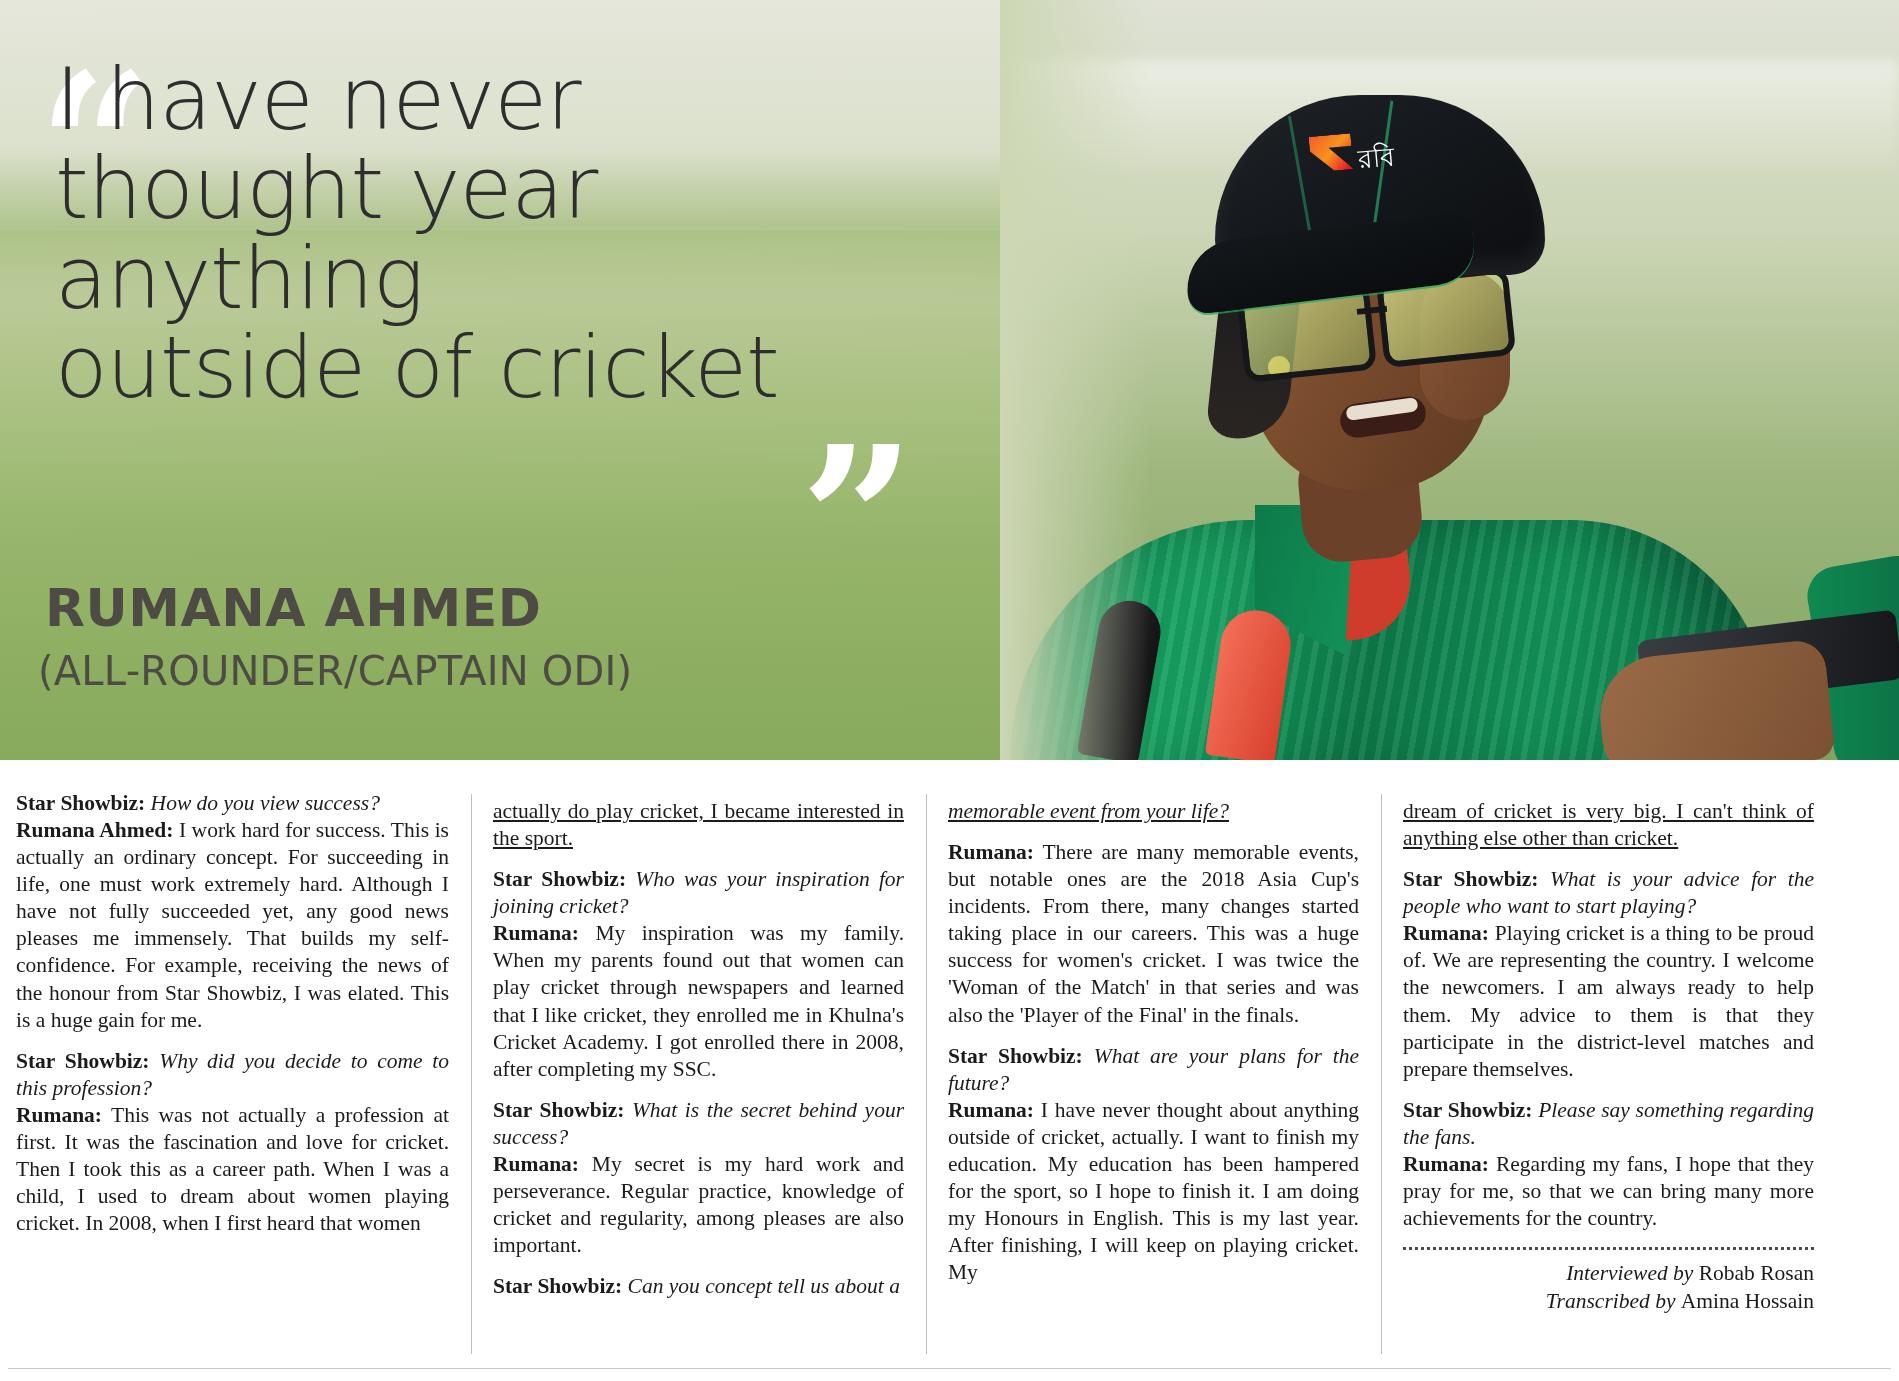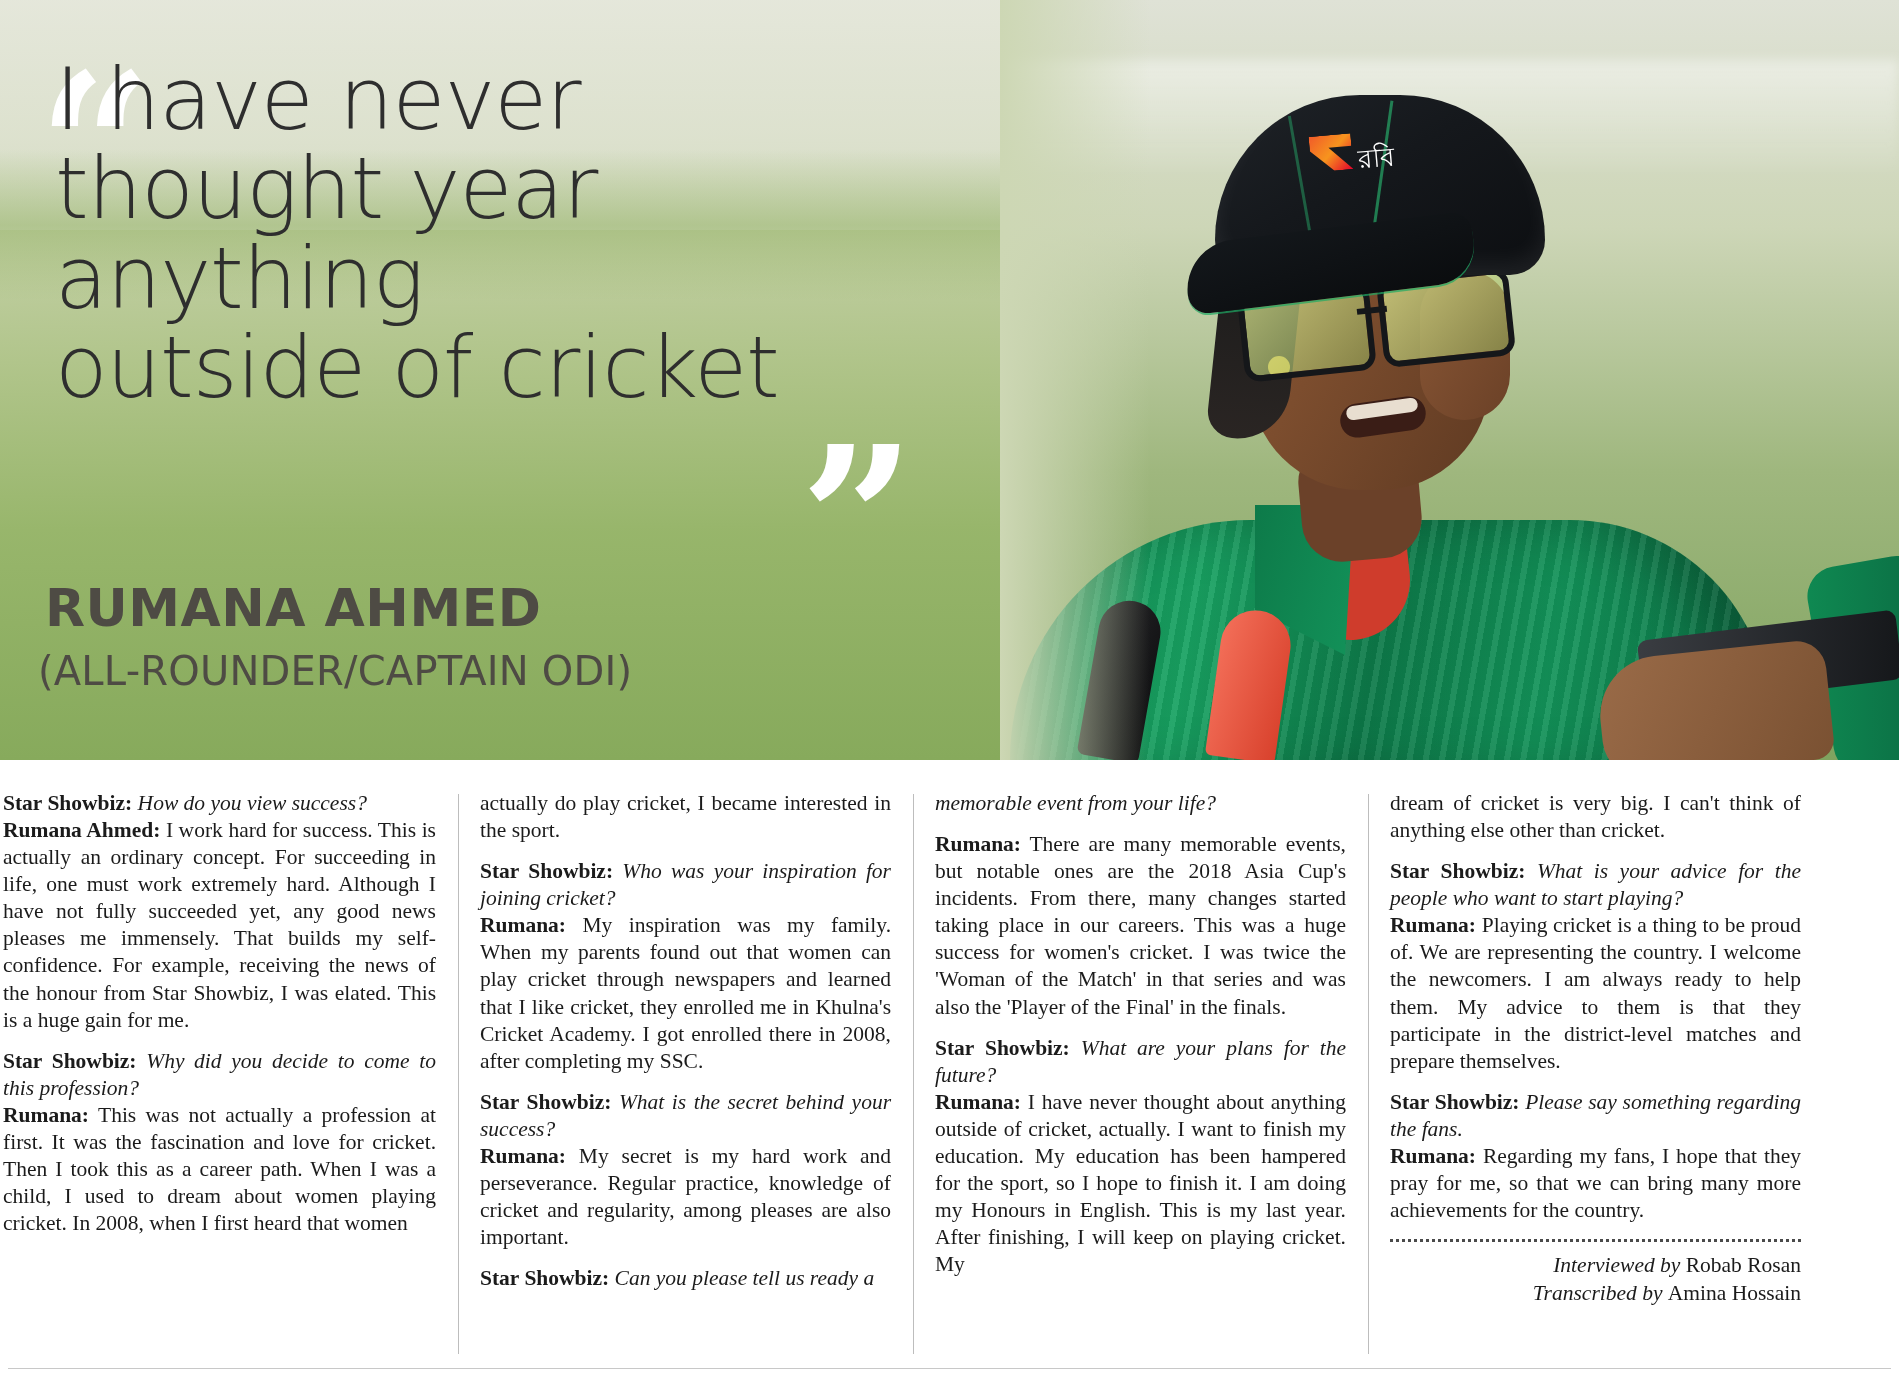--- a/index.html
+++ b/index.html
@@ -326,21 +326,21 @@
     letter-spacing: 0.2px;
   }
 
   
   .columns {
     position: absolute;
     left: 0;
     top: 790px;
     width: 1899px;
     height: 585px;
-    padding: 0 3px;
+    padding: 0 16px;
     box-sizing: border-box;
     display: flex;
   }
   .col {
     width: 455px;
     padding: 0 22px 0 0;
     box-sizing: border-box;
     position: relative;
   }
   .col + .col { padding-left: 22px; }
@@ -353,21 +353,21 @@
     background: #bdbdbd;
   }
   .qa {
     font-family: "Liberation Serif", serif;
     font-size: 21.5px;
     line-height: 1.26;
     color: #1b1b1b;
     margin: 0 0 14px 0;
     text-align: justify;
   }
-  .qa.cont { margin-top: 0; }
+  .qa.cont { margin-top: 8px; text-decoration: underline; }
   .q {
     font-weight: 700;
   }
   .qtext { font-style: italic; }
   .ans-name { font-weight: 700; }
   .em { font-style: italic; }
 
   .dotline {
     margin-top: 10px;
     border-bottom: 3px dotted #4a4a4a;
@@ -481,21 +481,21 @@
         <span>My inspiration was my family. When my parents found out that women can play cricket through newspapers and learned that I like cricket, they enrolled me in Khulna's Cricket Academy. I got enrolled there in 2008, after completing my SSC.</span>
       </p>
       <p class="qa">
         <span class="q">Star Showbiz:</span>
         <span class="qtext">What is the secret behind your success?</span><br>
         <span class="ans-name">Rumana:</span>
         <span>My secret is my hard work and perseverance. Regular practice, knowledge of cricket and regularity, among pleases are also important.</span>
       </p>
       <p class="qa">
         <span class="q">Star Showbiz:</span>
-        <span class="qtext">Can you please tell us ready a</span>
+        <span class="qtext">Can you concept tell us about a</span>
       </p>
     </div>
 
     <div class="col">
       <div class="col-rule"></div>
       <p class="qa cont em">memorable event from your life?</p>
       <p class="qa">
         <span class="ans-name">Rumana:</span>
         <span>There are many memorable events, but notable ones are the 2018 Asia Cup's incidents. From there, many changes started taking place in our careers. This was a huge success for women's cricket. I was twice the 'Woman of the Match' in that series and was also the 'Player of the Final' in the finals.</span>
       </p>

